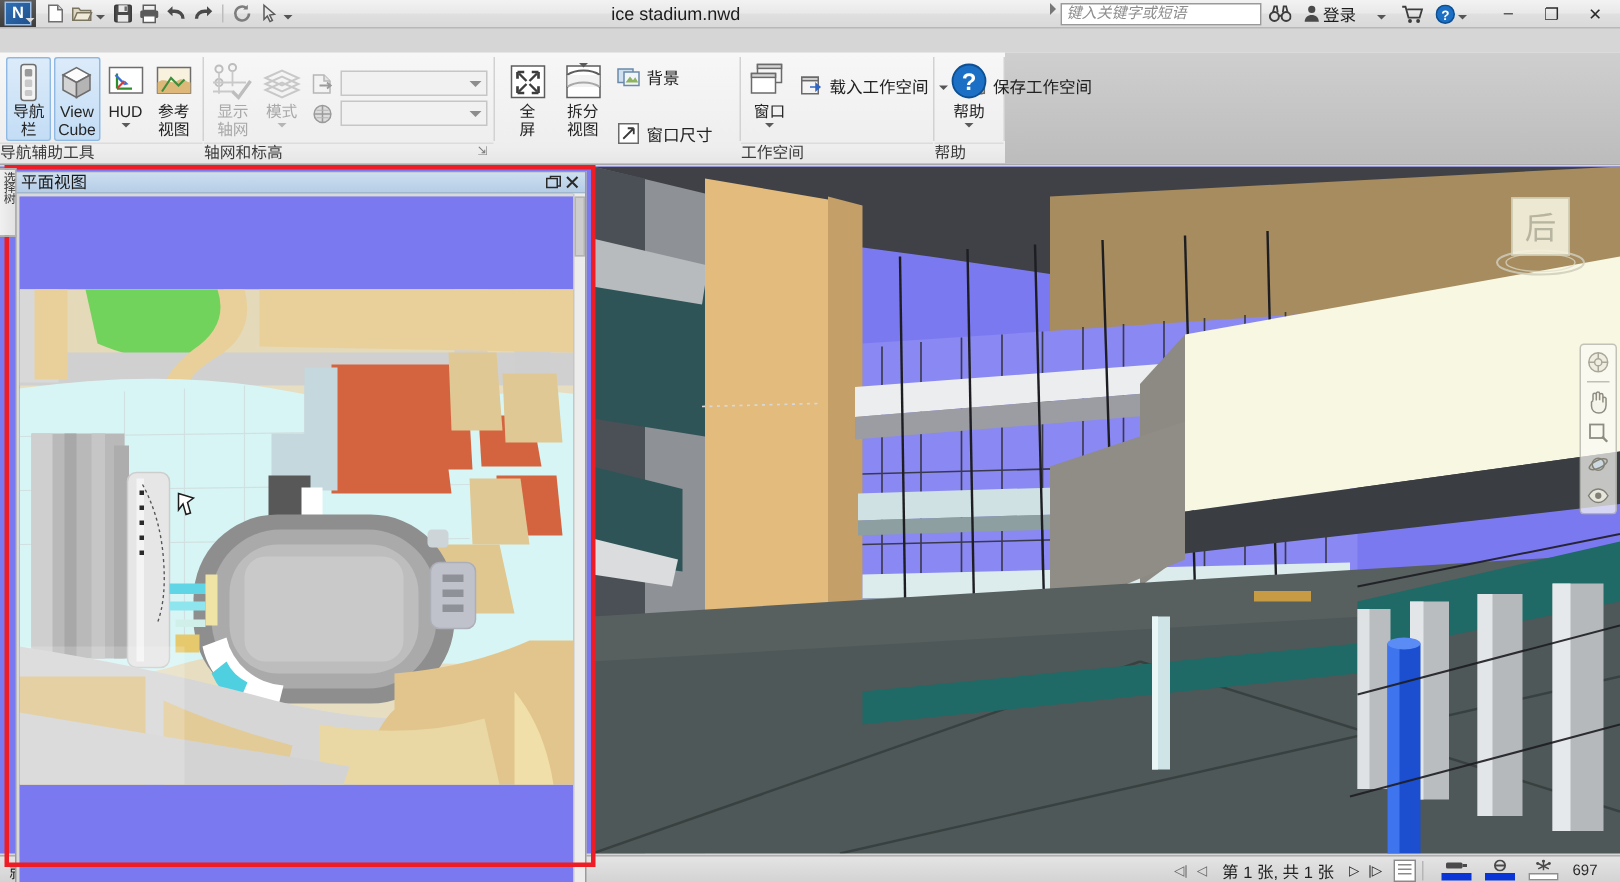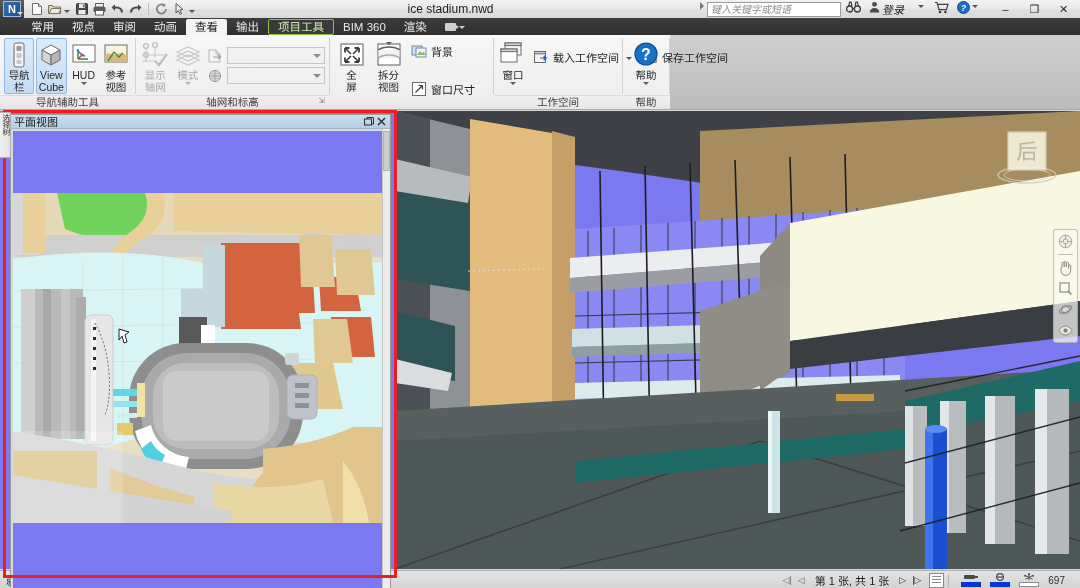--- a/index.html
+++ b/index.html
@@ -43,21 +43,21 @@
   }
   .title-right{display:flex;align-items:center;gap:2px;padding-right:2px;height:18px;}
   .searchwrap{display:flex;align-items:flex-start;}
   .search-caret{width:0;height:0;border-top:4px solid transparent;border-bottom:4px solid transparent;
     border-left:4px solid #777;margin-right:3px;}
   .searchbox{
     width:126px;height:13px;background:#fff;border:1px solid #9a9a9a;
     font-style:italic;font-size:10px;color:#8d8d8d;padding:0 3px;line-height:13px;
     font-family:"Liberation Sans","DejaVu Sans",sans-serif;
   }
-  .tr-item{display:flex;align-items:flex-start;gap:2px;padding:0 3px;height:16px;font-size:11px;font-style:italic;}
+  .tr-item{display:flex;align-items:center;gap:2px;padding:0 3px;height:16px;font-size:11px;}
   .wbtns{display:flex;align-items:center;margin-left:6px;}
   .wbtn{width:29px;height:18px;display:flex;align-items:center;justify-content:center;font-size:11px;color:#2b2b2b;}
 
   
   .tabstrip{
     position:absolute;left:0;top:18px;width:1080px;height:17px;
     background:linear-gradient(to bottom,#3c3c3c,#2f2f2f);
     display:flex;align-items:flex-end;padding-left:22px;box-sizing:border-box;
   }
   .tab{
@@ -77,21 +77,21 @@
   
   .ribbon{
     position:absolute;left:0;top:35px;width:1080px;height:75px;
     background:linear-gradient(to bottom,#f7f7f7,#eeeeee 85%,#e6e6e6);
     border-bottom:1px solid #a8a8a8;
     display:flex;align-items:stretch;box-sizing:border-box;
   }
   .panel{position:relative;display:flex;flex-direction:column;box-sizing:border-box;}
   .panel-body{flex:1;display:flex;align-items:flex-start;padding:3px 4px 0 4px;gap:2px;}
   .panel-label{
-    height:13px;line-height:13px;text-align:center;font-size:10.5px;color:#3d3d3d;
+    height:13px;line-height:13px;text-align:left;font-size:10.5px;color:#3d3d3d;
     border-top:1px solid #dcdcdc;position:relative;
   }
   .panel-div{width:1px;background:#d2d2d2;margin-top:3px;margin-bottom:15px;}
   .panel-expand{position:absolute;right:4px;bottom:2px;font-size:8px;color:#7a7a7a;}
 
   .bigbtn{
     width:38px;min-height:56px;display:flex;flex-direction:column;align-items:center;
     justify-content:flex-start;padding-top:2px;border:1px solid transparent;border-radius:2px;
     box-sizing:border-box;
   }
@@ -300,35 +300,20 @@
         <span class="qdrop"></span>
       </div>
       <div class="wbtns">
         <div class="wbtn">–</div>
         <div class="wbtn">❐</div>
         <div class="wbtn close">✕</div>
       </div>
     </div>
   </div>
 
-  <div class="tabstrip">
-    <div class="tab">常用</div>
-    <div class="tab">视点</div>
-    <div class="tab">审阅</div>
-    <div class="tab">动画</div>
-    <div class="tab active">查看</div>
-    <div class="tab">输出</div>
-    <div class="tab highlight">项目工具</div>
-    <div class="tab">BIM 360</div>
-    <div class="tab">渲染</div>
-    <div class="tab camicon">
-      <span class="cam-glyph"></span>
-      <span class="tcaret"></span>
-    </div>
-  </div>
 
   <div class="ribbon">
 
     <div class="panel" style="width:135px;">
       <div class="panel-body">
         <div class="bigbtn selected">
           <span class="ico">
             <svg width="28" height="28" viewBox="0 0 28 28">
                 <rect x="9" y="2" width="10" height="24" rx="2" fill="#f4f4f4" stroke="#6d6d6d"></rect>
                 <rect x="11.5" y="5" width="5" height="5" rx="1" fill="#9a9a9a"></rect>

